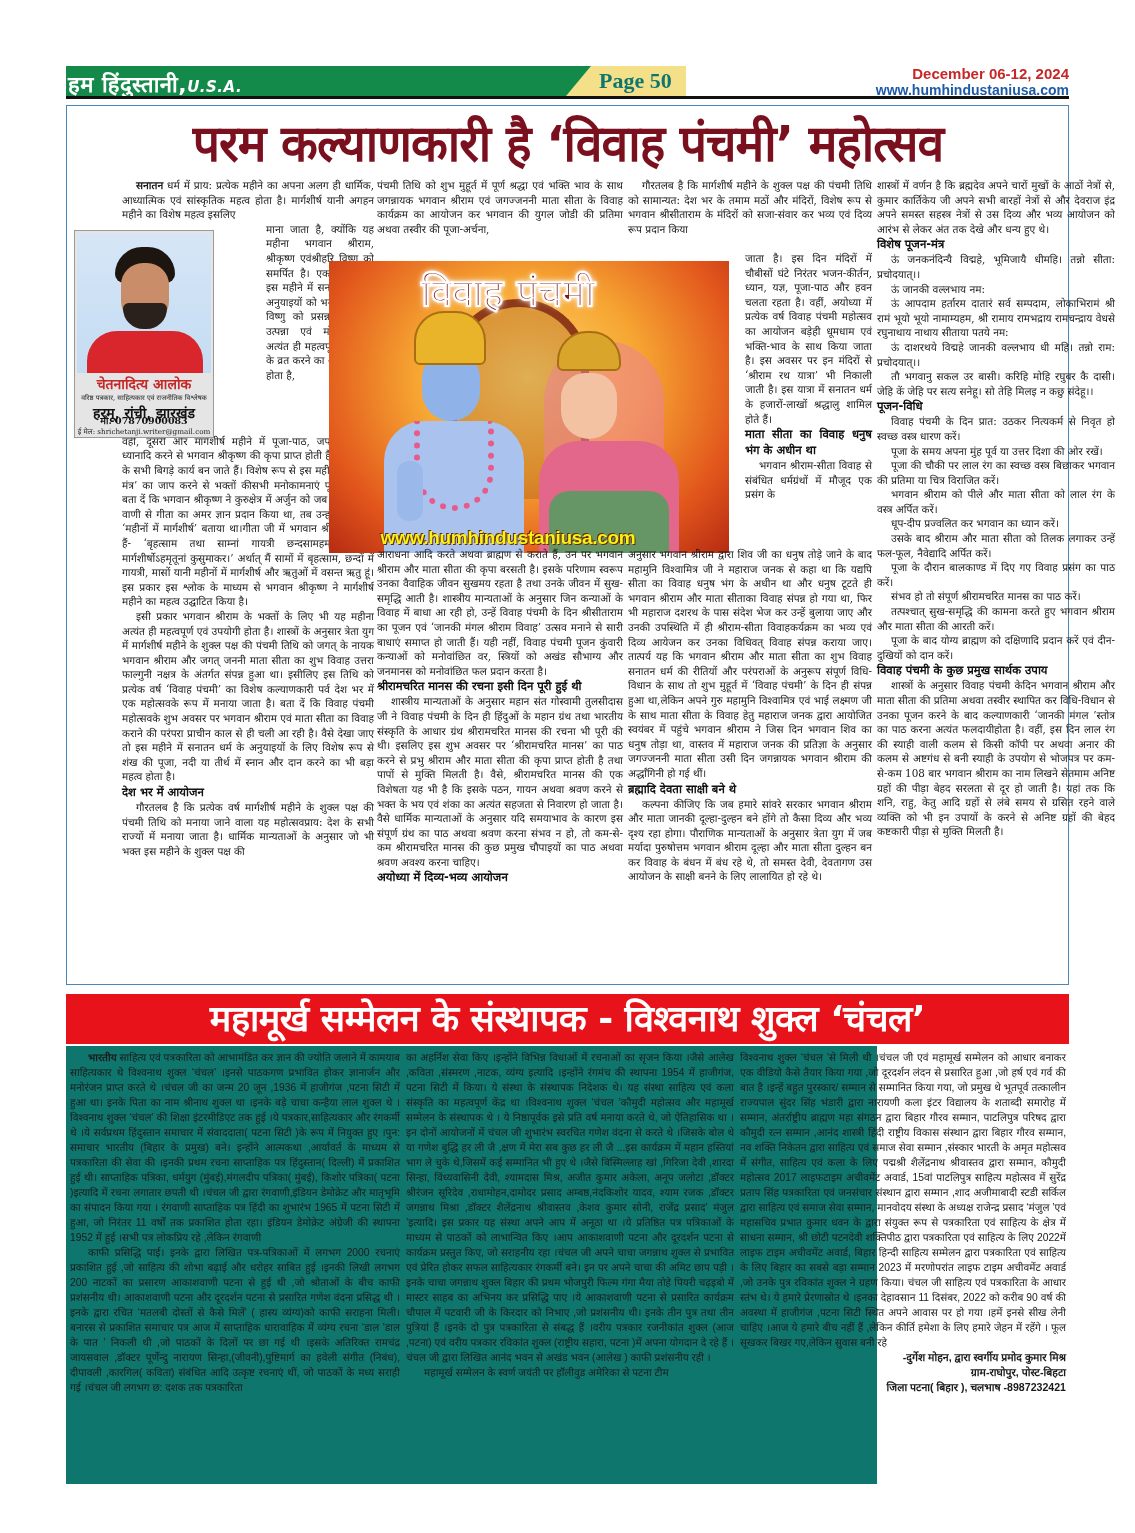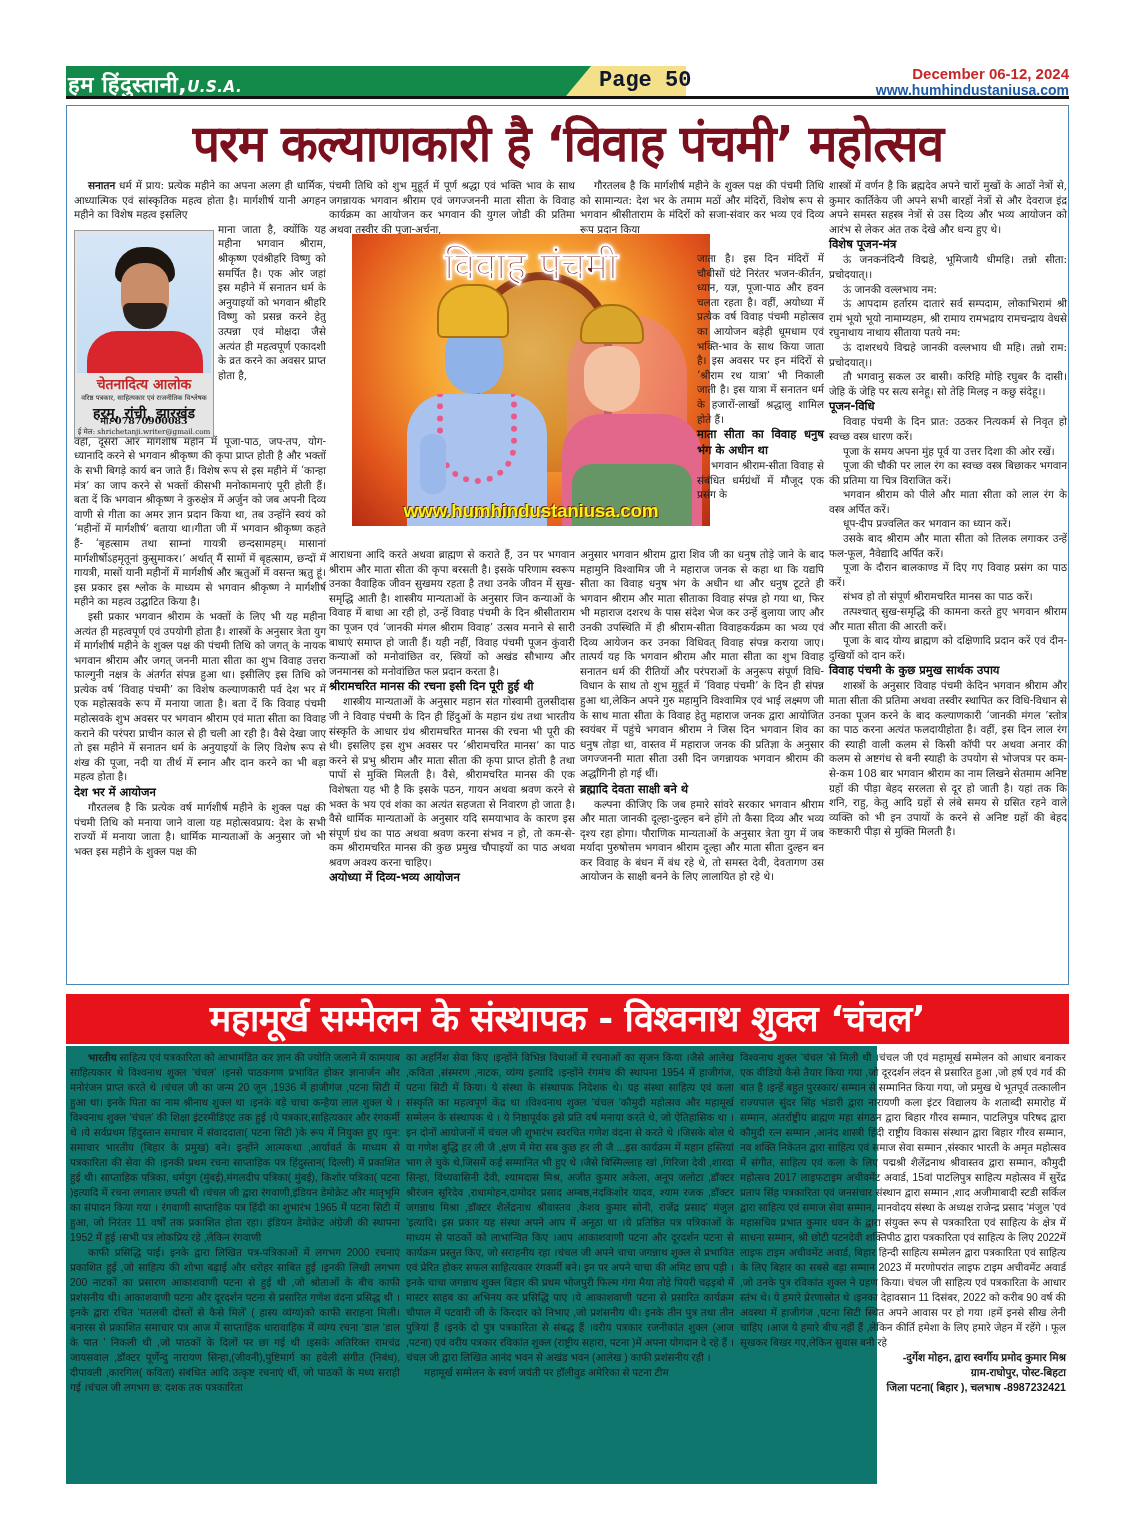--- a/index.html
+++ b/index.html
@@ -4,29 +4,29 @@
 <style>
   * { box-sizing: border-box; margin: 0; padding: 0; }
   html, body { width: 1135px; height: 1533px; background: #ffffff; overflow: hidden; }
   body { position: relative; font-family: "DejaVu Serif", serif; color: #1a1a1a; }
 
   .masthead { position: absolute; left: 66px; top: 66px; width: 1003px; height: 32px; }
   .mast-green { position: absolute; left: 0; top: 0; width: 525px; height: 30px; background: #138a4a; }
   .mast-yellow { position: absolute; left: 500px; top: 0; width: 120px; height: 30px; background: #f5e08a; clip-path: polygon(25px 0, 100% 0, 100% 100%, 0 100%); }
   .mast-title { position: absolute; left: 2px; top: 2px; color: #fff; font-family: "DejaVu Sans", sans-serif; font-weight: bold; font-size: 22px; letter-spacing: 0.5px; }
   .mast-usa { font-style: italic; font-size: 15px; margin-left: 0; }
-  .mast-page { position: absolute; left: 533px; top: 2px; font-family: Liberation Mono, monospace; font-weight: bold; font-size: 22px; color: #0f172a; }
+  .mast-page { position: absolute; left: 533px; top: 2px; font-family: Liberation Serif, serif; font-weight: bold; font-size: 22px; color: #0f766e; }
   .mast-date { position: absolute; right: 0; top: -1px; font-family: "Liberation Sans", sans-serif; font-weight: bold; font-size: 15px; color: #c62828; text-align: right; }
   .mast-url { position: absolute; right: 0; top: 16px; font-family: "Liberation Sans", sans-serif; font-weight: bold; font-size: 14px; color: #1c5aa8; text-align: right; }
   .mast-rule { position: absolute; left: 0; top: 30px; width: 1003px; height: 3px; background: #111; }
 
   .article1 { position: absolute; left: 66px; top: 105px; width: 1003px; height: 880px; border: 1.5px solid #4a86b8; }
   .headline1 { position: absolute; left: 6px; top: 6px; width: 990px; text-align: center; font-family: "DejaVu Sans", sans-serif; font-weight: bold; font-size: 48px; color: #7a0f1e; letter-spacing: -1px; line-height: 62px; transform: scaleY(1.05); }
 
-  .col { position: absolute; font-size: 10.4px; line-height: 14.6px; text-align: justify; color: #1a1a1a; }
+  .col { position: absolute; font-size: 10.4px; line-height: 14.6px; text-align: justify; color: #1a1a1a; margin-left: 48px; }
   .col p { text-indent: 14px; margin: 0; }
   .col p.noindent { text-indent: 0; }
   .col .sub { font-family: "DejaVu Sans", sans-serif; font-weight: bold; font-size: 11.5px; line-height: 16px; color: #111; text-indent: 0; }
   .lead { font-weight: bold; }
 
   .c1 { left: 7px; top: 72px; width: 252px; }
   .c2 { left: 262px; top: 72px; width: 246px; }
   .c3 { left: 513px; top: 72px; width: 244px; }
   .c4 { left: 762px; top: 72px; width: 238px; }
 
@@ -35,22 +35,22 @@
   .author-photo .hair { position: absolute; left: 38px; top: 14px; width: 60px; height: 36px; background: #1d1510; border-radius: 30px 30px 10px 10px; }
   .author-photo .face { position: absolute; left: 44px; top: 30px; width: 48px; height: 62px; background: #c98d6a; border-radius: 22px 22px 24px 24px; }
   .author-photo .beard { position: absolute; left: 46px; top: 70px; width: 44px; height: 26px; background: #2b211c; border-radius: 6px 6px 22px 22px; }
   .author-photo .shirt { position: absolute; left: 10px; top: 98px; width: 116px; height: 50px; background: #d8262c; border-radius: 30px 30px 0 0; }
   .author-name { position: absolute; left: 0; top: 143px; width: 138px; text-align: center; font-family: "DejaVu Sans", sans-serif; font-weight: bold; font-size: 14px; color: #c62828; }
   .author-role { position: absolute; left: 0; top: 162px; width: 138px; text-align: center; font-size: 6.8px; color: #222; }
   .author-place { position: absolute; left: 0; top: 172px; width: 138px; text-align: center; font-weight: bold; font-size: 14px; color: #111; }
   .author-phone { position: absolute; left: 0; top: 183px; width: 138px; text-align: center; font-weight: bold; font-size: 9.5px; color: #111; }
   .author-email { position: absolute; left: 0; top: 195px; width: 138px; text-align: center; font-size: 7.2px; color: #222; }
 
-  .hero-image { position: absolute; left: 262px; top: 128px; width: 358px; height: 292px; overflow: hidden;
-    background: radial-gradient(ellipse at 50% 40%, #ffd56a 0%, #f6a532 40%, #e2561c 75%, #b52b12 100%); margin-left: 23px; }
+  .hero-image { position: absolute; left: 262px; top: 155px; width: 400px; height: 292px; overflow: hidden;
+    background: radial-gradient(ellipse at 50% 40%, #ffd56a 0%, #f6a532 40%, #e2561c 75%, #b52b12 100%); }
   .hero-arch { position: absolute; left: 120px; top: 38px; width: 140px; height: 200px; border: 8px solid #8e3a1a; border-bottom: none; border-radius: 70px 70px 0 0; background: rgba(130,60,20,0.25); }
   .hero-title { position: absolute; left: 0; top: 4px; width: 358px; text-align: center; font-family: "DejaVu Sans", sans-serif; font-weight: bold; font-size: 38px; color: #7a1f1f; -webkit-text-stroke: 1px #fff; text-shadow: 0 0 3px #fff, 0 0 6px #fff; }
   .rama-crown { position: absolute; left: 85px; top: 50px; width: 72px; height: 54px; background: #e9b42a; border-radius: 30px 30px 6px 6px; border: 2px solid #a86f12; }
   .rama-face { position: absolute; left: 93px; top: 90px; width: 58px; height: 70px; background: #8fb3e8; border-radius: 28px 28px 30px 30px; }
   .rama-body { position: absolute; left: 55px; top: 160px; width: 140px; height: 140px; background: #a9c3ee; border-radius: 40px 40px 0 0; }
   .rama-garland { position: absolute; left: 85px; top: 160px; width: 80px; height: 90px; border: 6px dotted #e85a8a; border-top: none; border-radius: 0 0 40px 40px; }
   .rama-hand { position: absolute; left: 68px; top: 200px; width: 26px; height: 60px; background: #9ab8ea; border-radius: 12px; }
   .sita-crown { position: absolute; left: 228px; top: 70px; width: 64px; height: 40px; background: #d9a52a; border-radius: 30px 30px 6px 6px; border: 2px solid #a86f12; }
   .sita-veil { position: absolute; left: 215px; top: 80px; width: 120px; height: 220px; background: rgba(236, 130, 150, 0.55); border-radius: 60px 60px 0 0; }
   .sita-face { position: absolute; left: 232px; top: 112px; width: 56px; height: 66px; background: #f2c2a2; border-radius: 26px 26px 30px 30px; }

